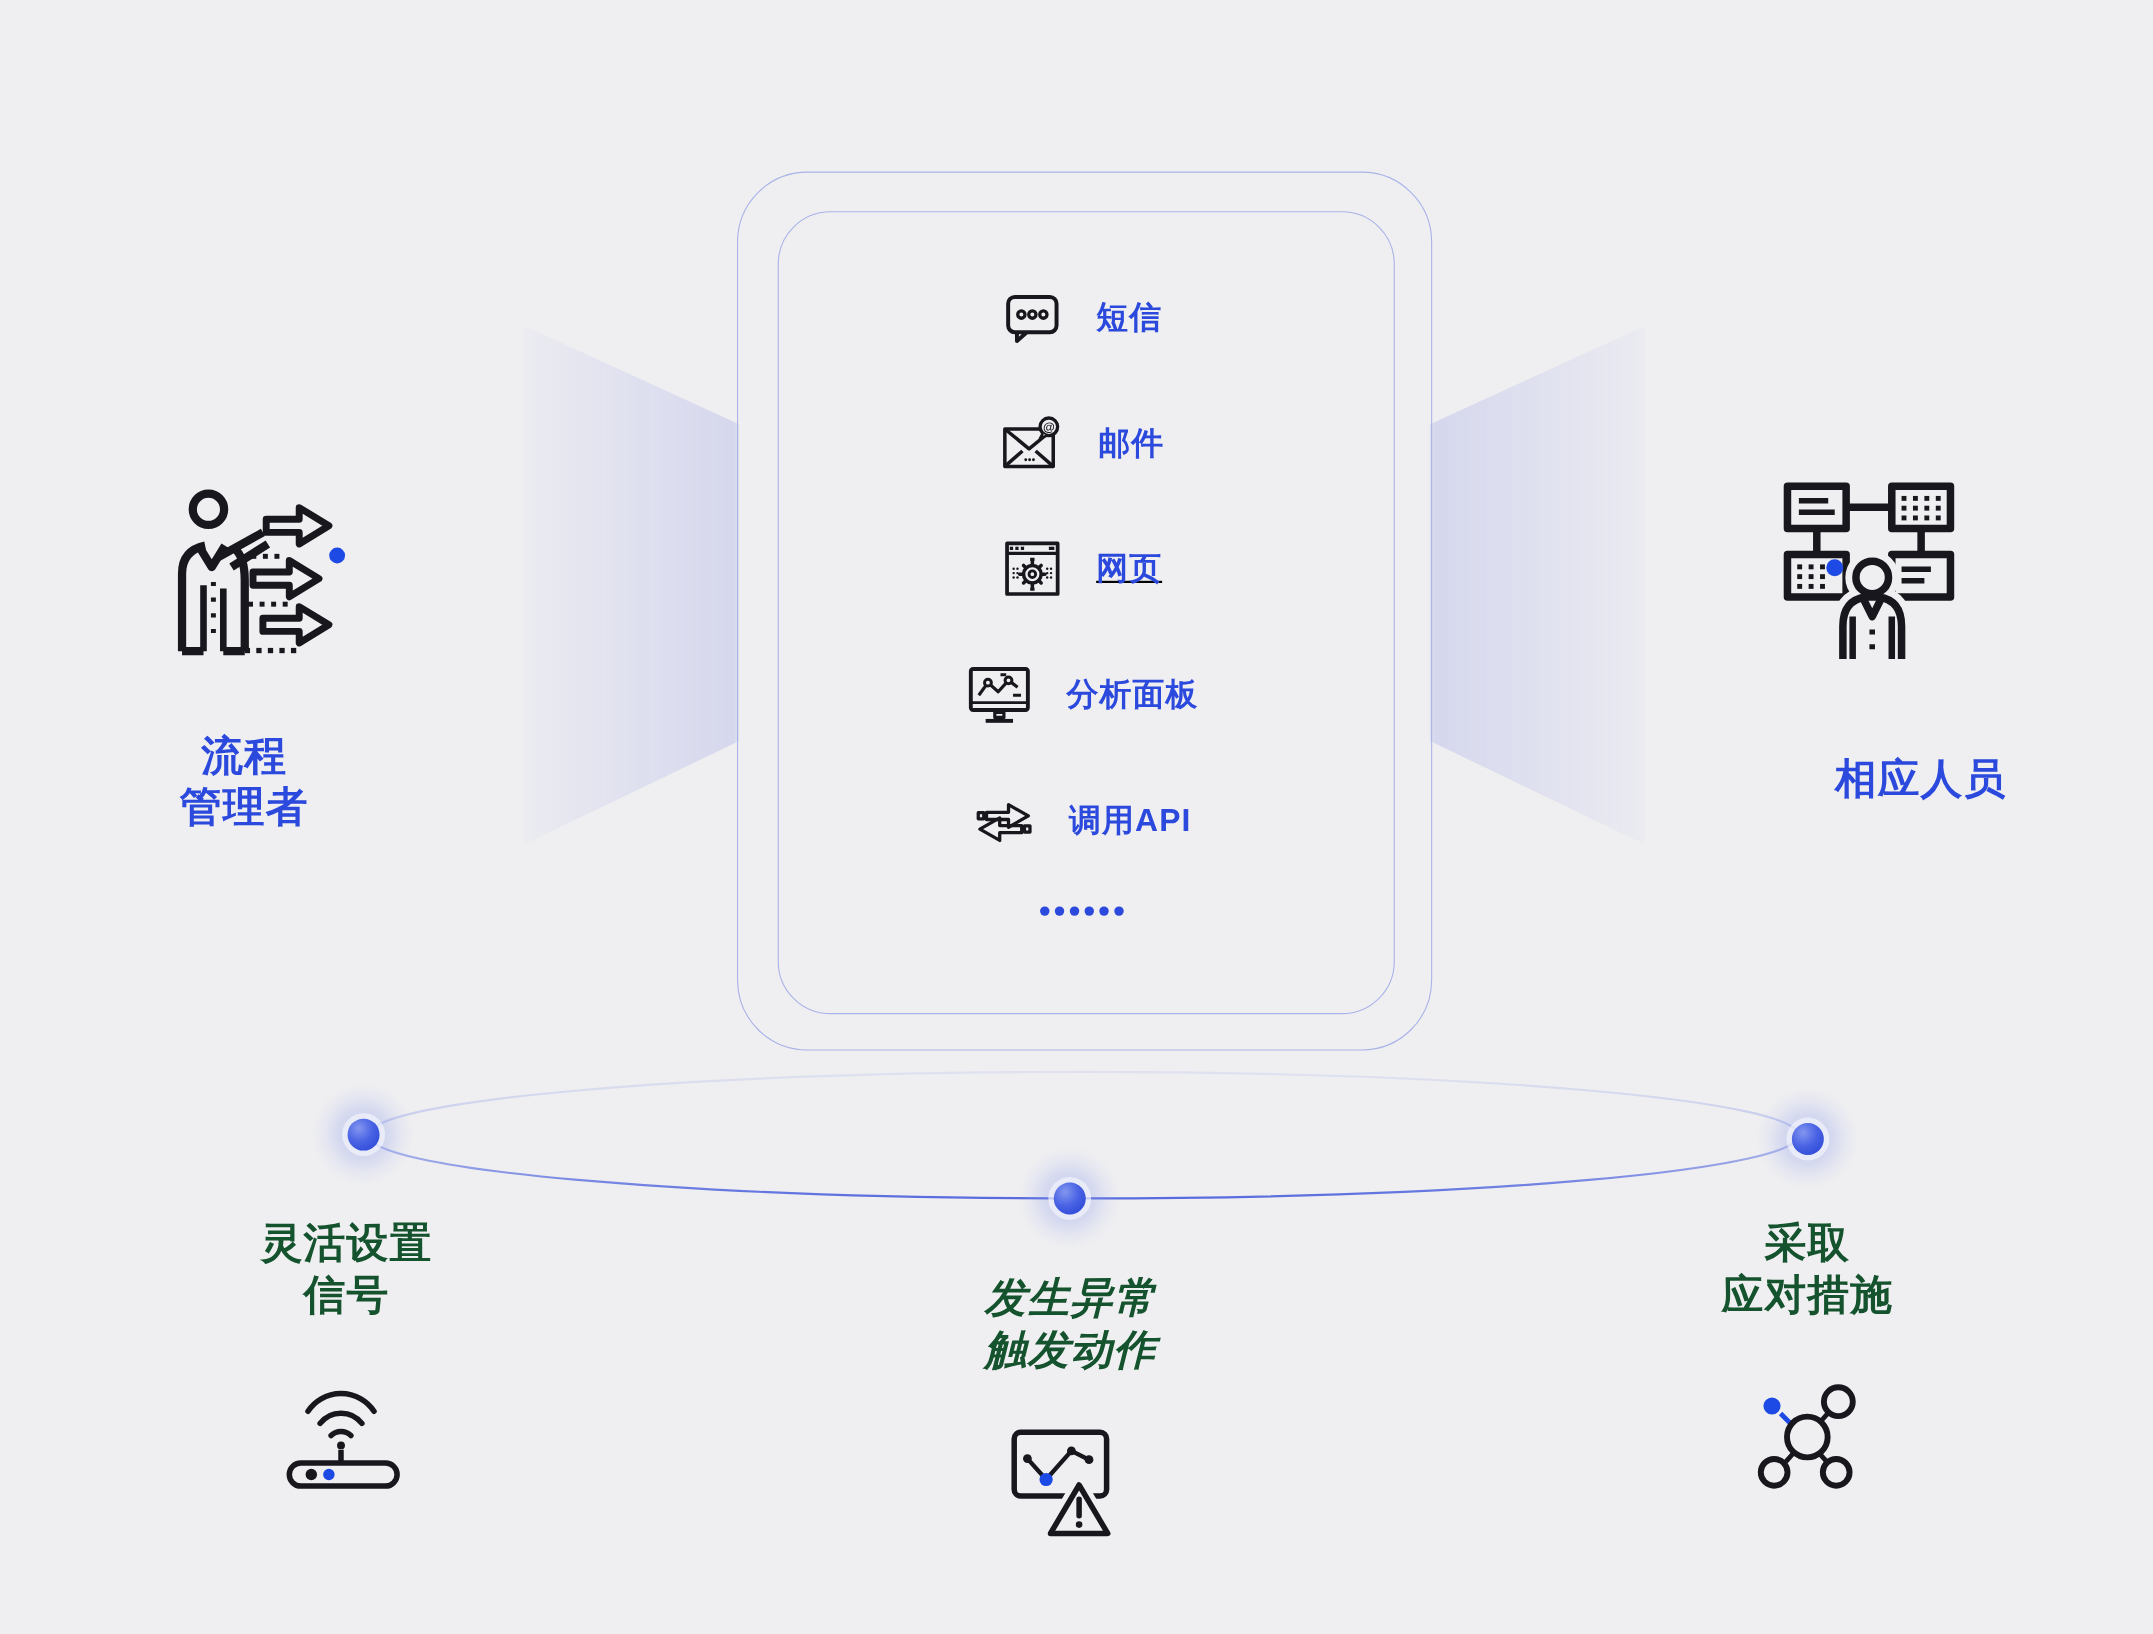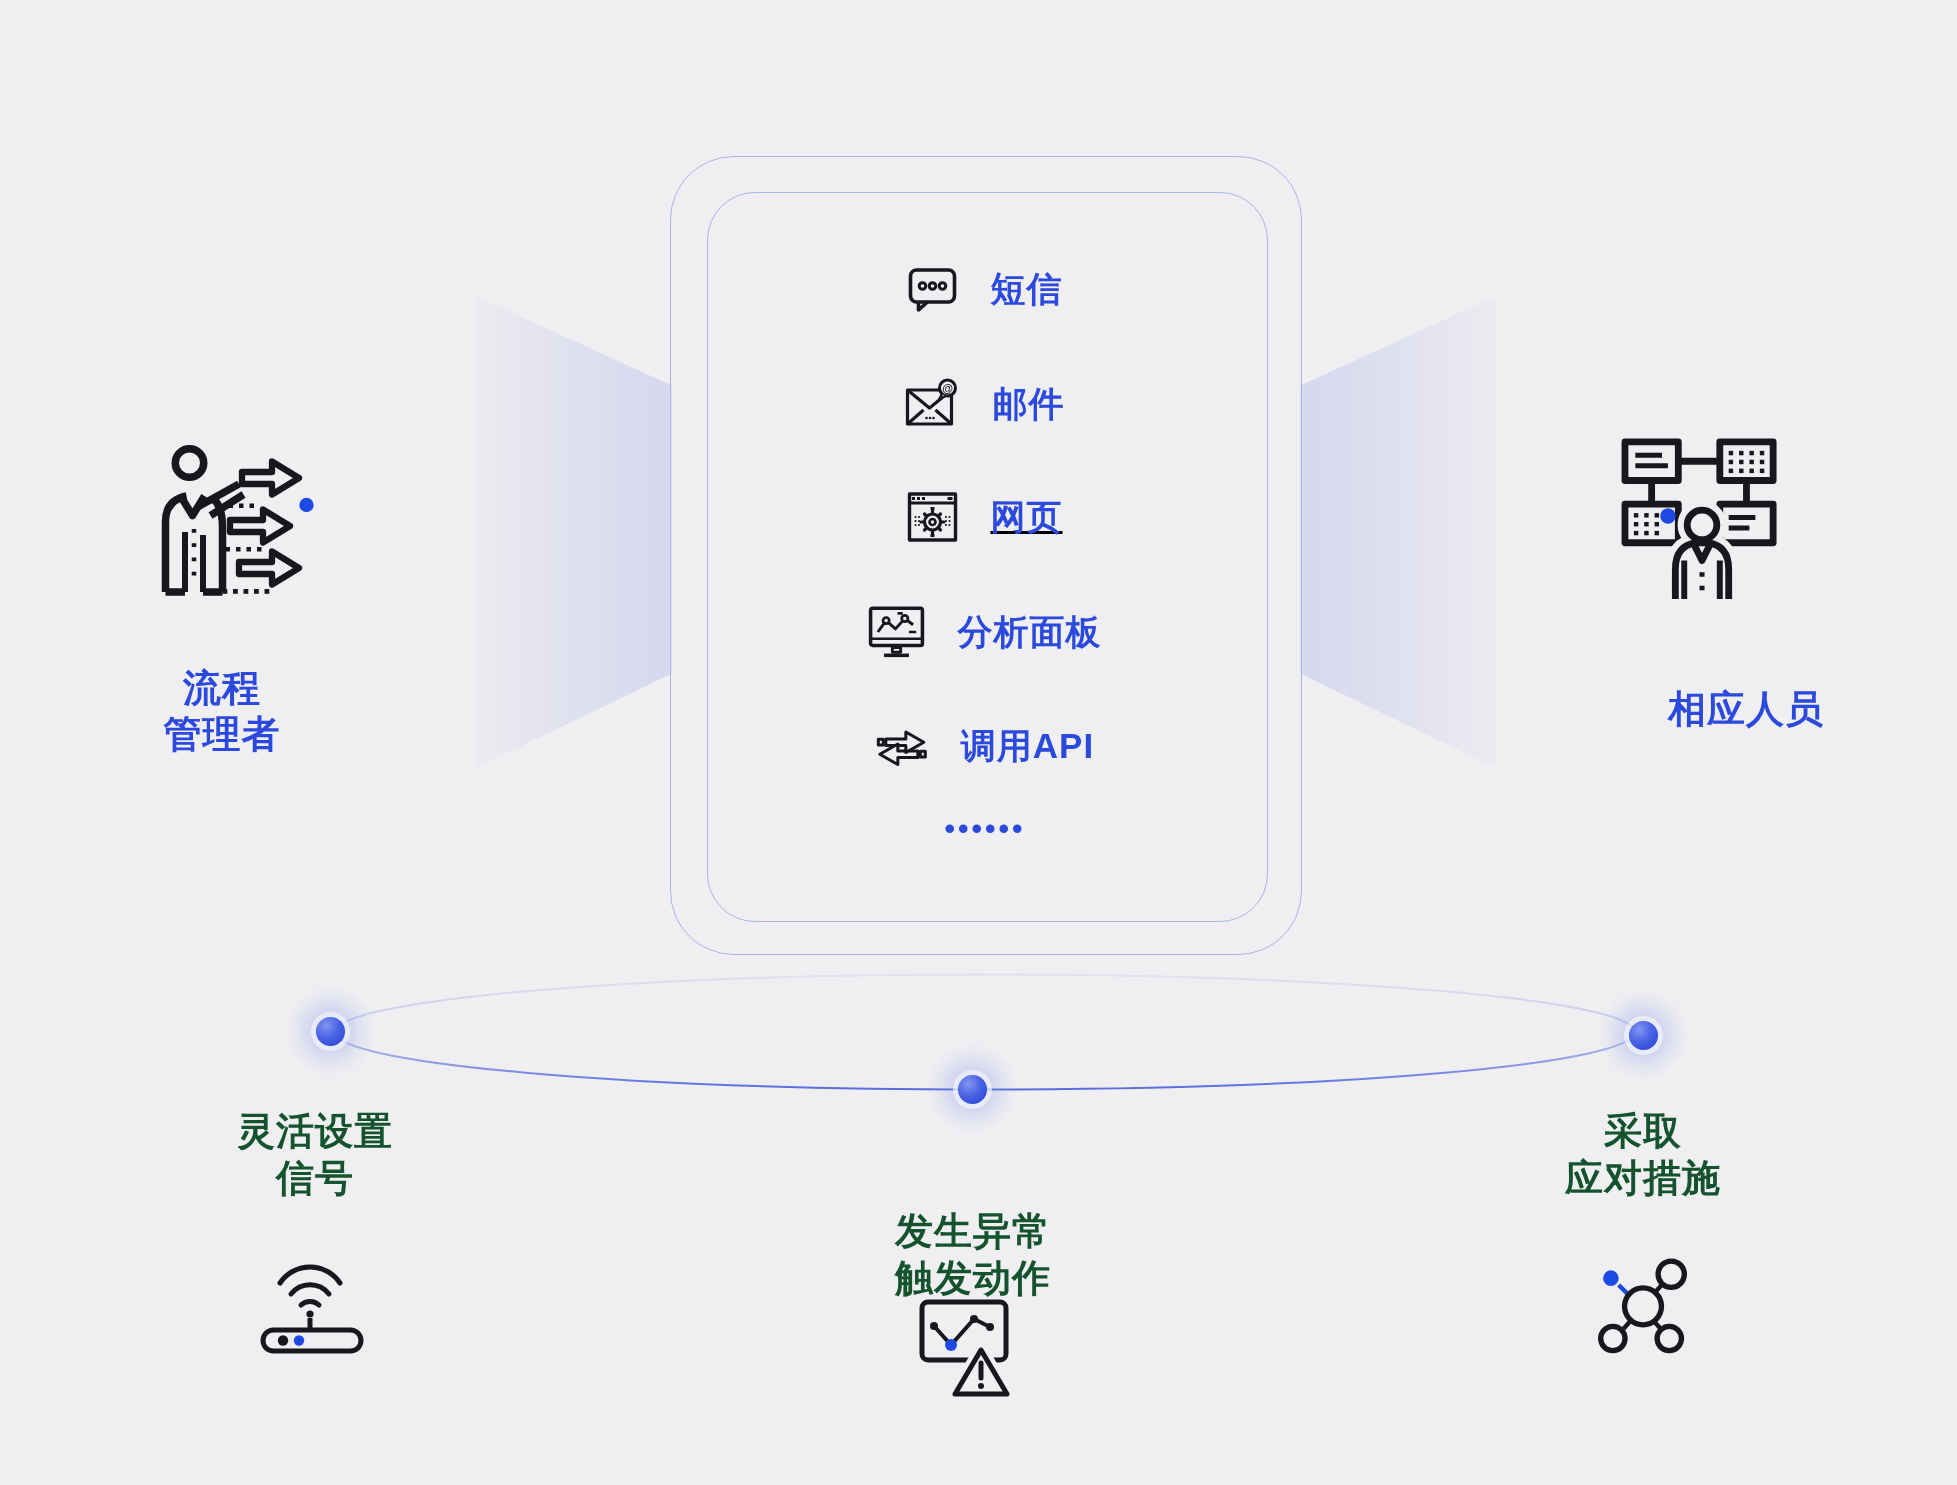--- a/index.html
+++ b/index.html
@@ -17,21 +17,21 @@
     background:linear-gradient(270deg,rgba(224,224,242,0.25),rgba(208,210,236,0.85));}
 
   
   .panel-outer{position:absolute;left:670px;top:156px;width:630px;height:797px;
     border:1.6px solid #a9b3e8;border-radius:64px;}
   .panel-inner{position:absolute;left:707px;top:192px;width:559px;height:728px;
     border:1.6px solid #a9b3e8;border-radius:48px;}
 
   .channel-row{position:absolute;left:985px;transform:translate(-50%,-50%);
     display:flex;align-items:center;gap:33px;white-space:nowrap;}
-  .channel-row .ch-label{font-size:35px;font-weight:bold;color:#2b49dc;letter-spacing:1px;}
+  .channel-row .ch-label{font-size:29px;font-weight:bold;color:#2b49dc;letter-spacing:1px;}
   .channel-row svg{flex:0 0 auto;display:block;}
 
   .more-dots{position:absolute;left:985px;top:829px;transform:translate(-50%,-50%);
     font-size:30px;letter-spacing:3px;color:#2b49dc;font-weight:bold;}
 
   
   .actor-label{position:absolute;text-align:center;color:#2b49dc;font-weight:bold;
     font-size:38px;line-height:46px;letter-spacing:1px;}
   .step-label{position:absolute;text-align:center;color:#14532d;font-weight:bold;
     font-size:38px;line-height:47px;letter-spacing:1px;}
@@ -275,21 +275,21 @@
       <path d="M34,46 A24,24 0 0 1 72,46"></path>
       <path d="M44,57 A13,13 0 0 1 62,57"></path>
     </g>
     <circle cx="53" cy="66" r="3.6" fill="#17171d"></circle>
     <path d="M53,70 V82" stroke="#17171d" stroke-width="5"></path>
     <rect x="6" y="82" width="98" height="21" rx="10.5" fill="none" stroke="#17171d" stroke-width="5"></rect>
     <circle cx="26" cy="92.5" r="5.2" fill="#17171d"></circle>
     <circle cx="42" cy="92.5" r="5.2" fill="#1d49e5"></circle>
   </svg>
 
-  <div class="step-label" style="left:823px;top:1208px;width:300px;">
+  <div class="step-label" style="left:823px;top:1158px;width:300px;font-style:italic;">
     <div>发生异常</div>
     <div>触发动作</div>
   </div>
   <svg class="abs" style="left:920px;top:1300px;" width="105" height="100" viewBox="0 0 105 100">
     <rect x="2" y="2" width="84" height="58" rx="6" fill="none" stroke="#17171d" stroke-width="5"></rect>
     <g stroke="#17171d" stroke-width="4" fill="none">
       <path d="M14,26 L31,45 L54,19 L70,27"></path>
     </g>
     <circle cx="14" cy="26" r="4" fill="#17171d"></circle>
     <circle cx="54" cy="19" r="4" fill="#17171d"></circle>

